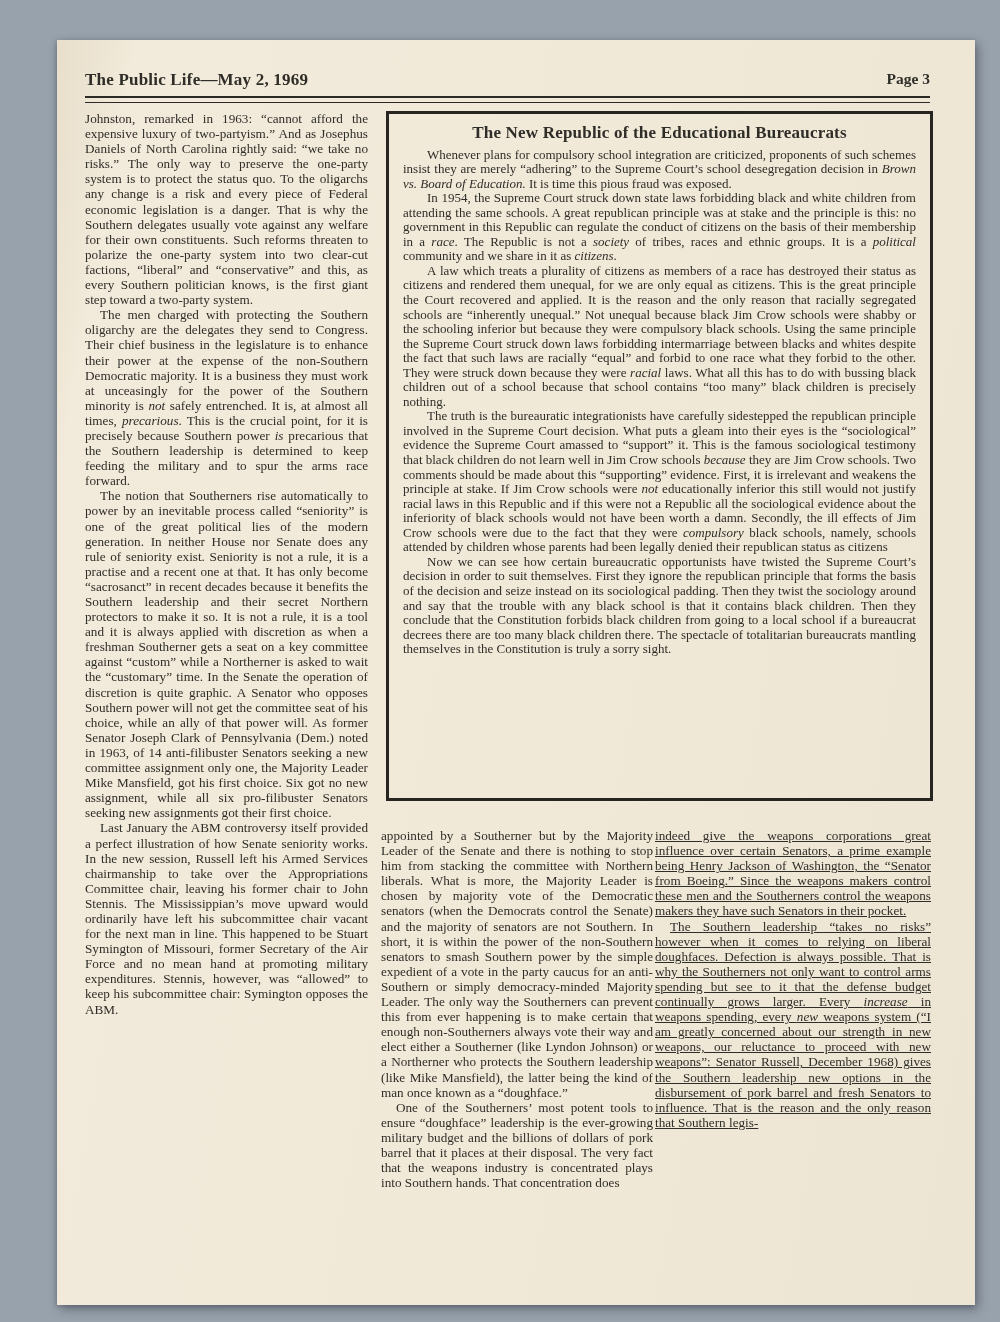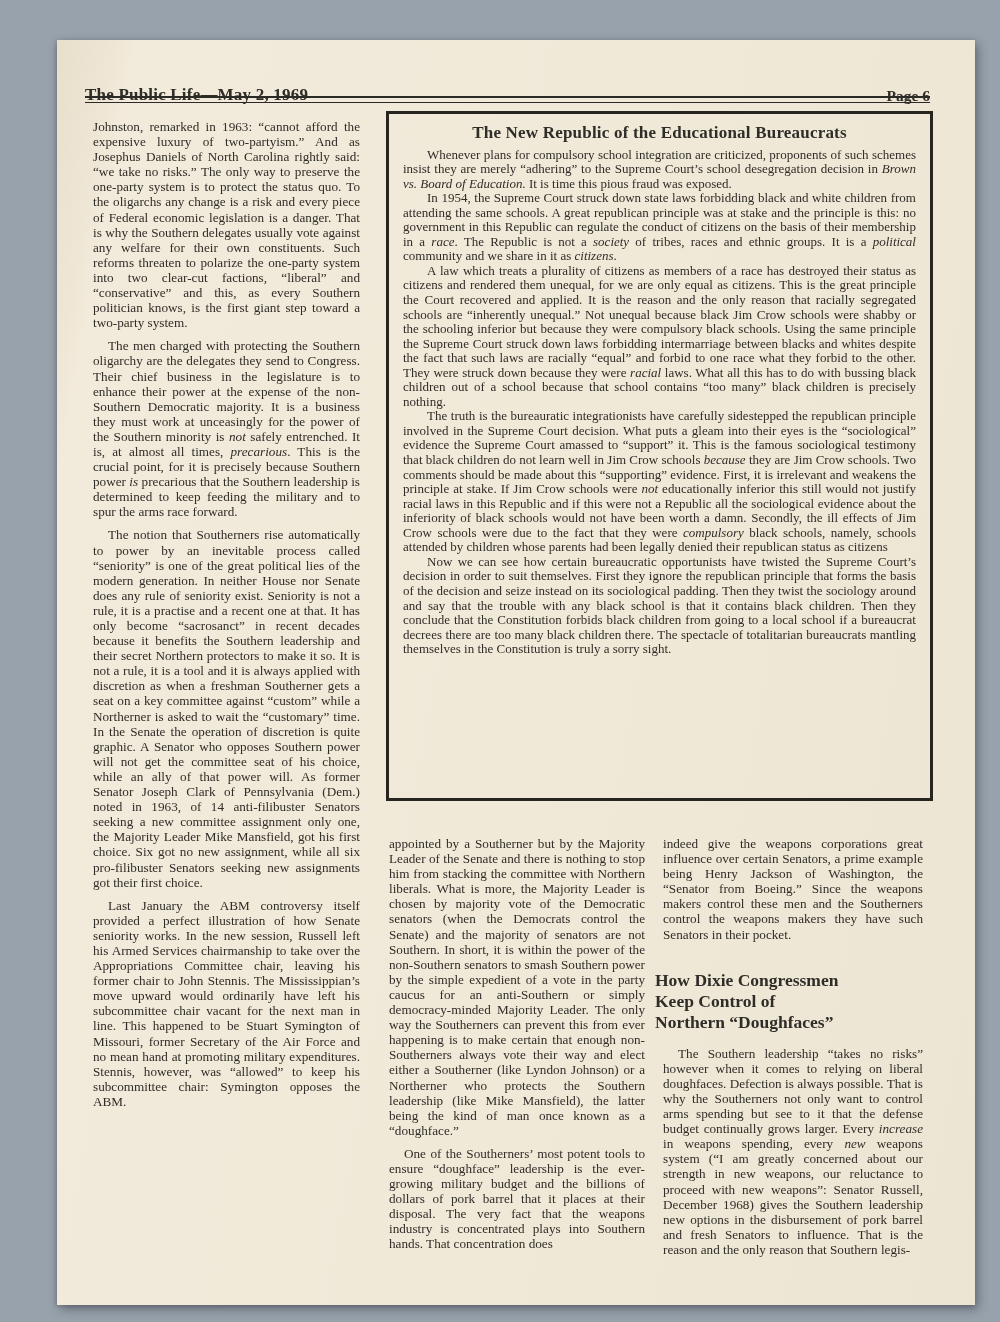--- a/index.html
+++ b/index.html
@@ -11,35 +11,35 @@
     overflow:hidden;
   }
   .paper{
     position:absolute;left:57px;top:40px;width:918px;height:1265px;
     background:linear-gradient(100deg,#e7decb 0%,#f2eada 7%,#f1e9d8 55%,#ede5d3 100%);
     box-shadow:3px 4px 10px rgba(40,45,55,.45), -1px 1px 4px rgba(40,45,55,.25);
     color:#2f2d28;
     overflow:hidden;
   }
   .hdr{
-    position:absolute;left:28px;top:45px;width:845px;
-    display:flex;justify-content:space-between;align-items:flex-end;
+    position:absolute;left:28px;top:30px;width:845px;
+    display:flex;justify-content:space-between;align-items:flex-start;
   }
   .masthead{font-size:17px;font-weight:700;letter-spacing:.2px;}
   .pagenum{font-size:15.5px;font-weight:700;}
   .hdr-rule{
     position:absolute;left:28px;top:56px;width:845px;height:4px;
     border-top:2px solid #2b2a26;border-bottom:1px solid #2b2a26;
   }
   .col{position:absolute;font-size:13.2px;line-height:15.1px;text-align:justify;}
-  .col p{margin:8px;text-indent:15px;}
+  .col p{margin:0;text-indent:15px;}
   .col p.noindent{text-indent:0;}
   .col-left{left:28px;top:71px;width:283px;height:1185px;overflow:hidden;}
   .col-mid{left:324px;top:788px;width:272px;height:468px;overflow:hidden;}
-  .col-right{left:598px;top:788px;width:276px;height:468px;overflow:hidden;}
+  .col-right{left:598px;top:788px;width:276px;height:468px;overflow:hidden;text-decoration:underline;}
   .boxed{
     position:absolute;left:317px;top:71px;width:547px;height:690px;
     border:3px solid #262520;
     padding:10px 14px 10px 14px;box-sizing:border-box;
     font-size:13px;line-height:14.55px;text-align:justify;
     overflow:hidden;
     margin-left:12px;
   }
   .boxed h2{
     margin:2px 0 7px 0;font-size:17px;font-weight:700;text-align:center;letter-spacing:.2px;
@@ -53,21 +53,21 @@
   i{font-style:italic;}
 </style>
 </head>
 <body>
 
 <div class="canvas">
   <div class="paper">
 
     <div class="hdr">
       <span class="masthead">The Public Life—May 2, 1969</span>
-      <span class="pagenum">Page 6</span>
+      <span class="pagenum">Page 3</span>
     </div>
     <div class="hdr-rule"></div>
 
     <div class="col col-left">
       <p class="noindent">Johnston, remarked in 1963: “cannot afford the expensive luxury of two-partyism.” And as Josephus Daniels of North Carolina rightly said: “we take no risks.” The only way to preserve the one-party system is to protect the status quo. To the oligarchs any change is a risk and every piece of Federal economic legislation is a danger. That is why the Southern delegates usually vote against any welfare for their own constituents. Such reforms threaten to polarize the one-party system into two clear-cut factions, “liberal” and “conservative” and this, as every Southern politician knows, is the first giant step toward a two-party system.</p>
       <p>The men charged with protecting the Southern oligarchy are the delegates they send to Congress. Their chief business in the legislature is to enhance their power at the expense of the non-Southern Democratic majority. It is a business they must work at unceasingly for the power of the Southern minority is <i>not</i> safely entrenched. It is, at almost all times, <i>precarious</i>. This is the crucial point, for it is precisely because Southern power <i>is</i> precarious that the Southern leadership is determined to keep feeding the military and to spur the arms race forward.</p>
       <p>The notion that Southerners rise automatically to power by an inevitable process called “seniority” is one of the great political lies of the modern generation. In neither House nor Senate does any rule of seniority exist. Seniority is not a rule, it is a practise and a recent one at that. It has only become “sacrosanct” in recent decades because it benefits the Southern leadership and their secret Northern protectors to make it so. It is not a rule, it is a tool and it is always applied with discretion as when a freshman Southerner gets a seat on a key committee against “custom” while a Northerner is asked to wait the “customary” time. In the Senate the operation of discretion is quite graphic. A Senator who opposes Southern power will not get the committee seat of his choice, while an ally of that power will. As former Senator Joseph Clark of Pennsylvania (Dem.) noted in 1963, of 14 anti-filibuster Senators seeking a new committee assignment only one, the Majority Leader Mike Mansfield, got his first choice. Six got no new assignment, while all six pro-filibuster Senators seeking new assignments got their first choice.</p>
       <p>Last January the ABM controversy itself provided a perfect illustration of how Senate seniority works. In the new session, Russell left his Armed Services chairmanship to take over the Appropriations Committee chair, leaving his former chair to John Stennis. The Mississippian’s move upward would ordinarily have left his subcommittee chair vacant for the next man in line. This happened to be Stuart Symington of Missouri, former Secretary of the Air Force and no mean hand at promoting military expenditures. Stennis, however, was “allowed” to keep his subcommittee chair: Symington opposes the ABM.</p>
     </div>
 
@@ -80,20 +80,17 @@
       <p>Now we can see how certain bureaucratic opportunists have twisted the Supreme Court’s decision in order to suit themselves. First they ignore the republican principle that forms the basis of the decision and seize instead on its sociological padding. Then they twist the sociology around and say that the trouble with any black school is that it contains black children. Then they conclude that the Constitution forbids black children from going to a local school if a bureaucrat decrees there are too many black children there. The spectacle of totalitarian bureaucrats mantling themselves in the Constitution is truly a sorry sight.</p>
     </section>
 
     <div class="col col-mid">
       <p class="noindent">appointed by a Southerner but by the Majority Leader of the Senate and there is nothing to stop him from stacking the committee with Northern liberals. What is more, the Majority Leader is chosen by majority vote of the Democratic senators (when the Democrats control the Senate) and the majority of senators are not Southern. In short, it is within the power of the non-Southern senators to smash Southern power by the simple expedient of a vote in the party caucus for an anti-Southern or simply democracy-minded Majority Leader. The only way the Southerners can prevent this from ever happening is to make certain that enough non-Southerners always vote their way and elect either a Southerner (like Lyndon Johnson) or a Northerner who protects the Southern leadership (like Mike Mansfield), the latter being the kind of man once known as a “doughface.”</p>
       <p>One of the Southerners’ most potent tools to ensure “doughface” leadership is the ever-growing military budget and the billions of dollars of pork barrel that it places at their disposal. The very fact that the weapons industry is concentrated plays into Southern hands. That concentration does</p>
     </div>
 
     <div class="col col-right">
       <p class="noindent">indeed give the weapons corporations great influence over certain Senators, a prime example being Henry Jackson of Washington, the “Senator from Boeing.” Since the weapons makers control these men and the Southerners control the weapons makers they have such Senators in their pocket.</p>
-      <h3 class="section-heading">How Dixie Congressmen
-Keep Control of
-Northern “Doughfaces”</h3>
       <p>The Southern leadership “takes no risks” however when it comes to relying on liberal doughfaces. Defection is always possible. That is why the Southerners not only want to control arms spending but see to it that the defense budget continually grows larger. Every <i>increase</i> in weapons spending, every <i>new</i> weapons system (“I am greatly concerned about our strength in new weapons, our reluctance to proceed with new weapons”: Senator Russell, December 1968) gives the Southern leadership new options in the disbursement of pork barrel and fresh Senators to influence. That is the reason and the only reason that Southern legis-</p>
     </div>
 
   </div>
 </div>
 
 </body></html>

